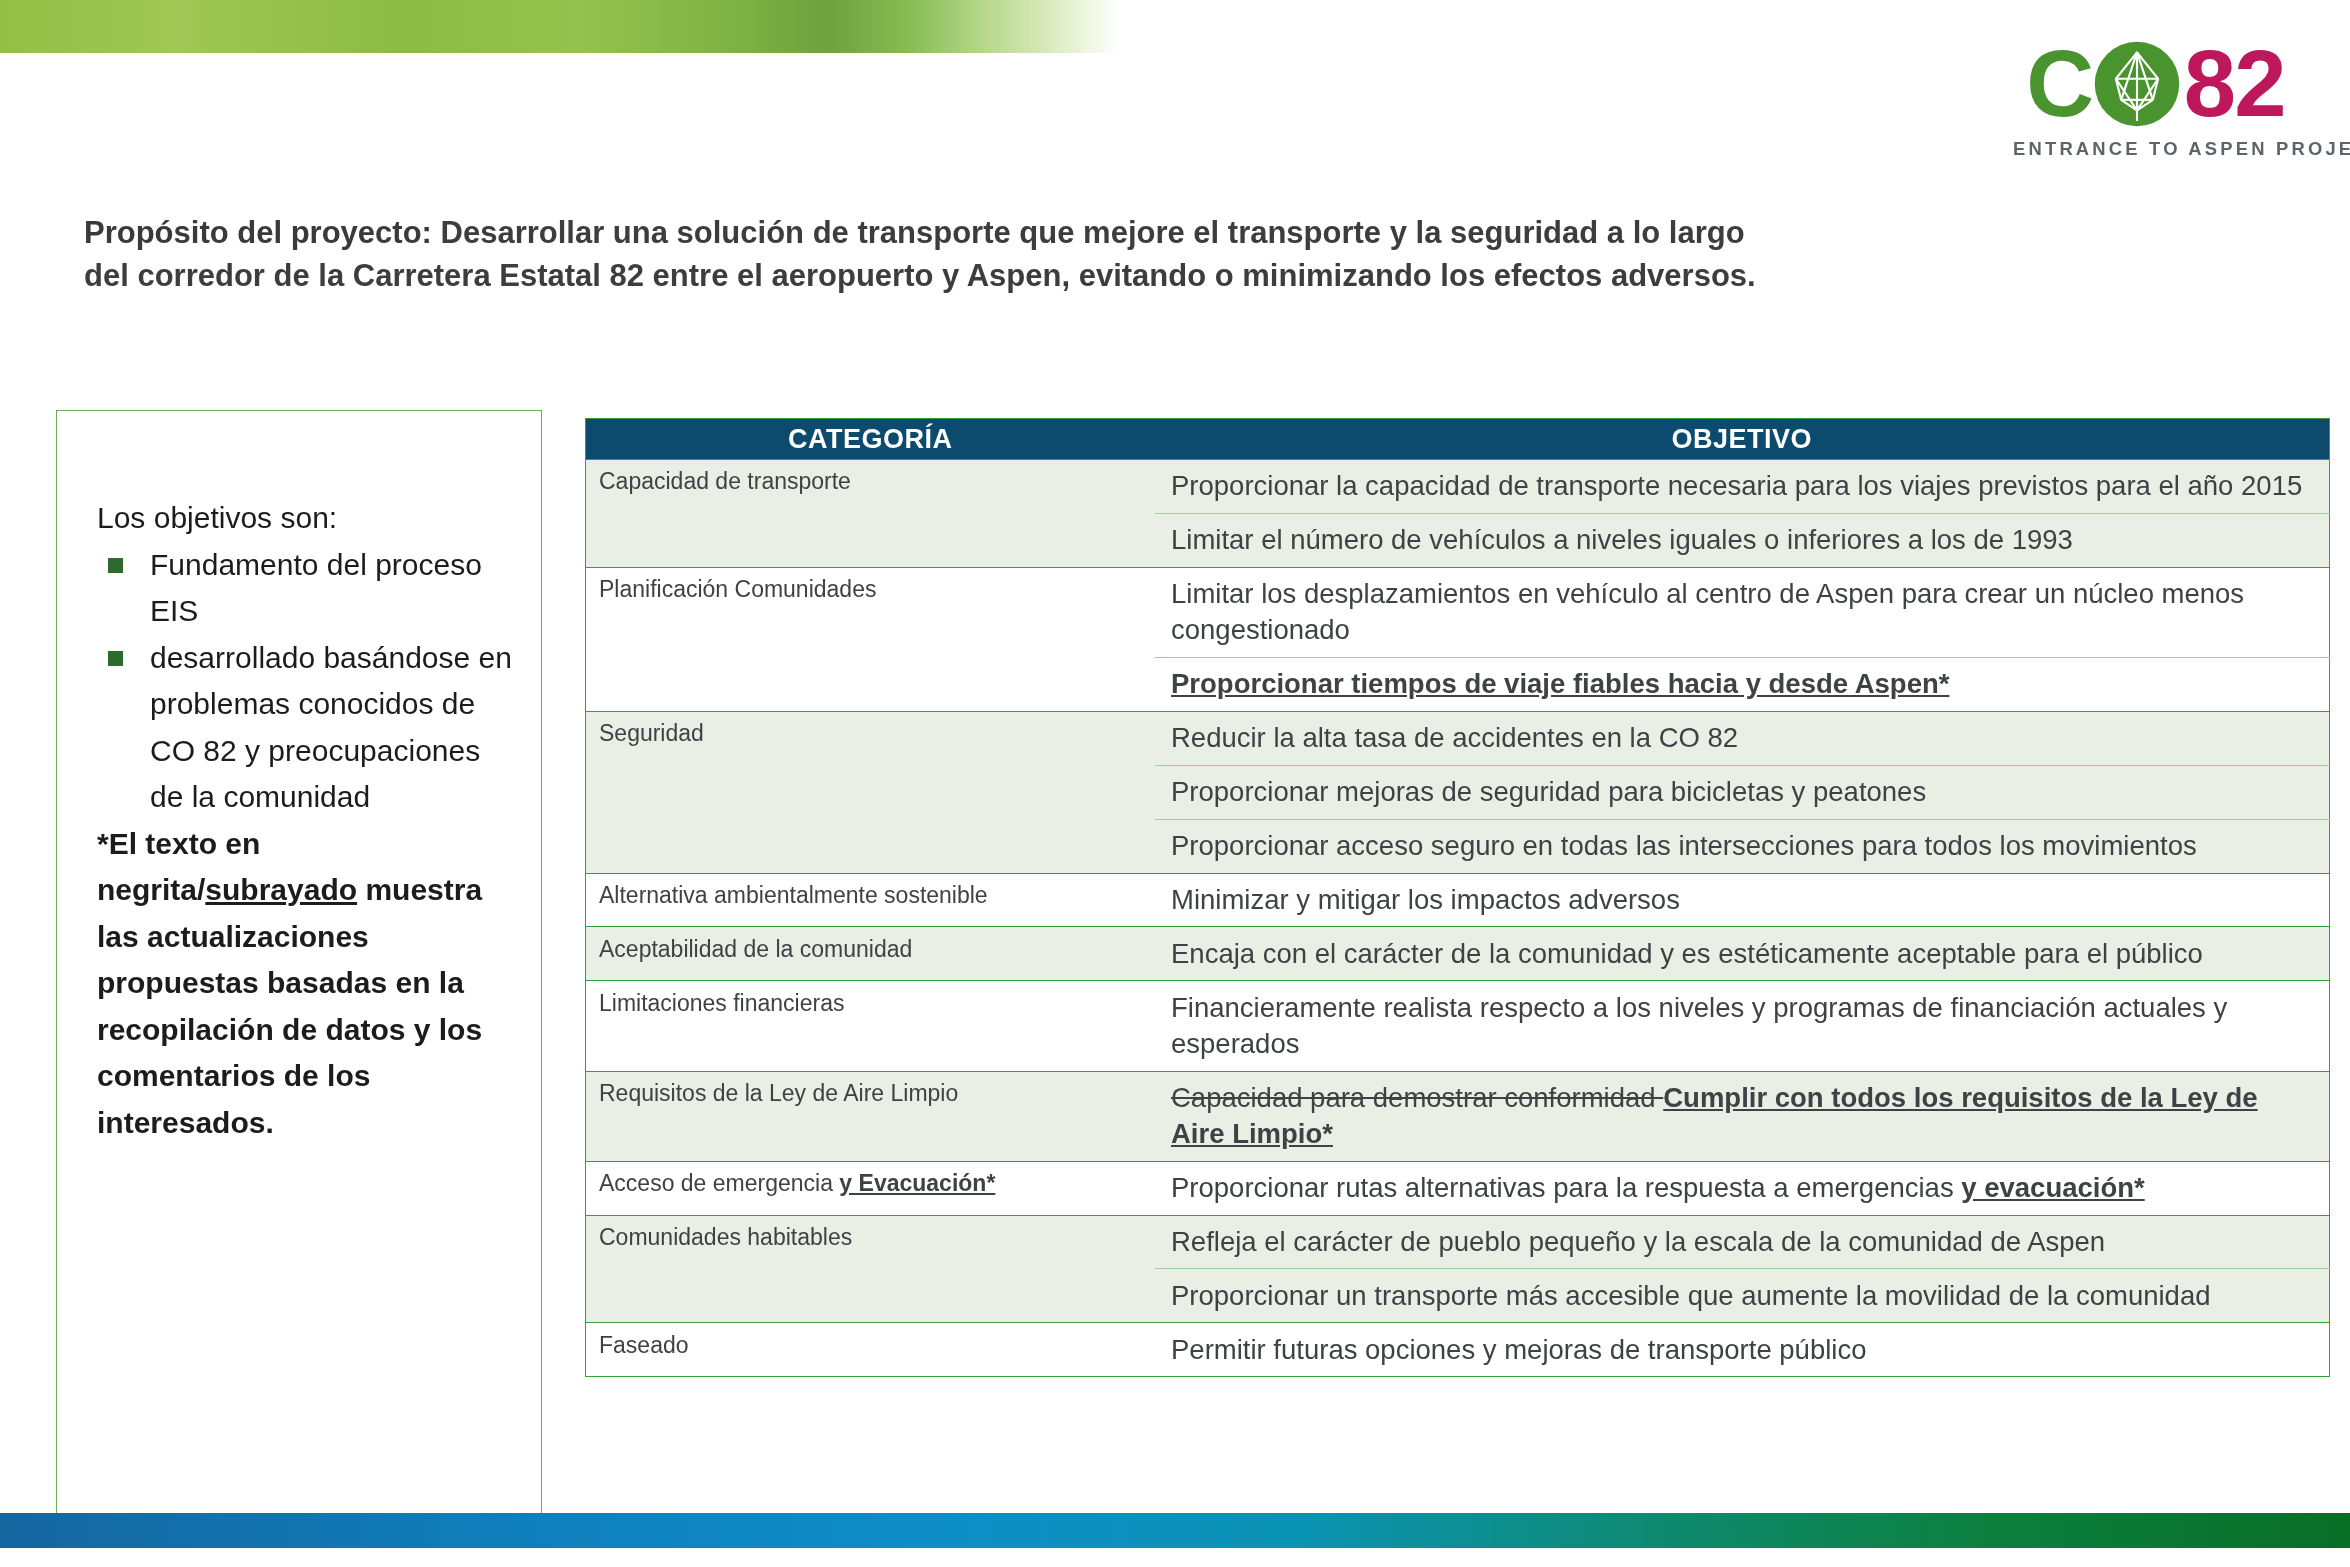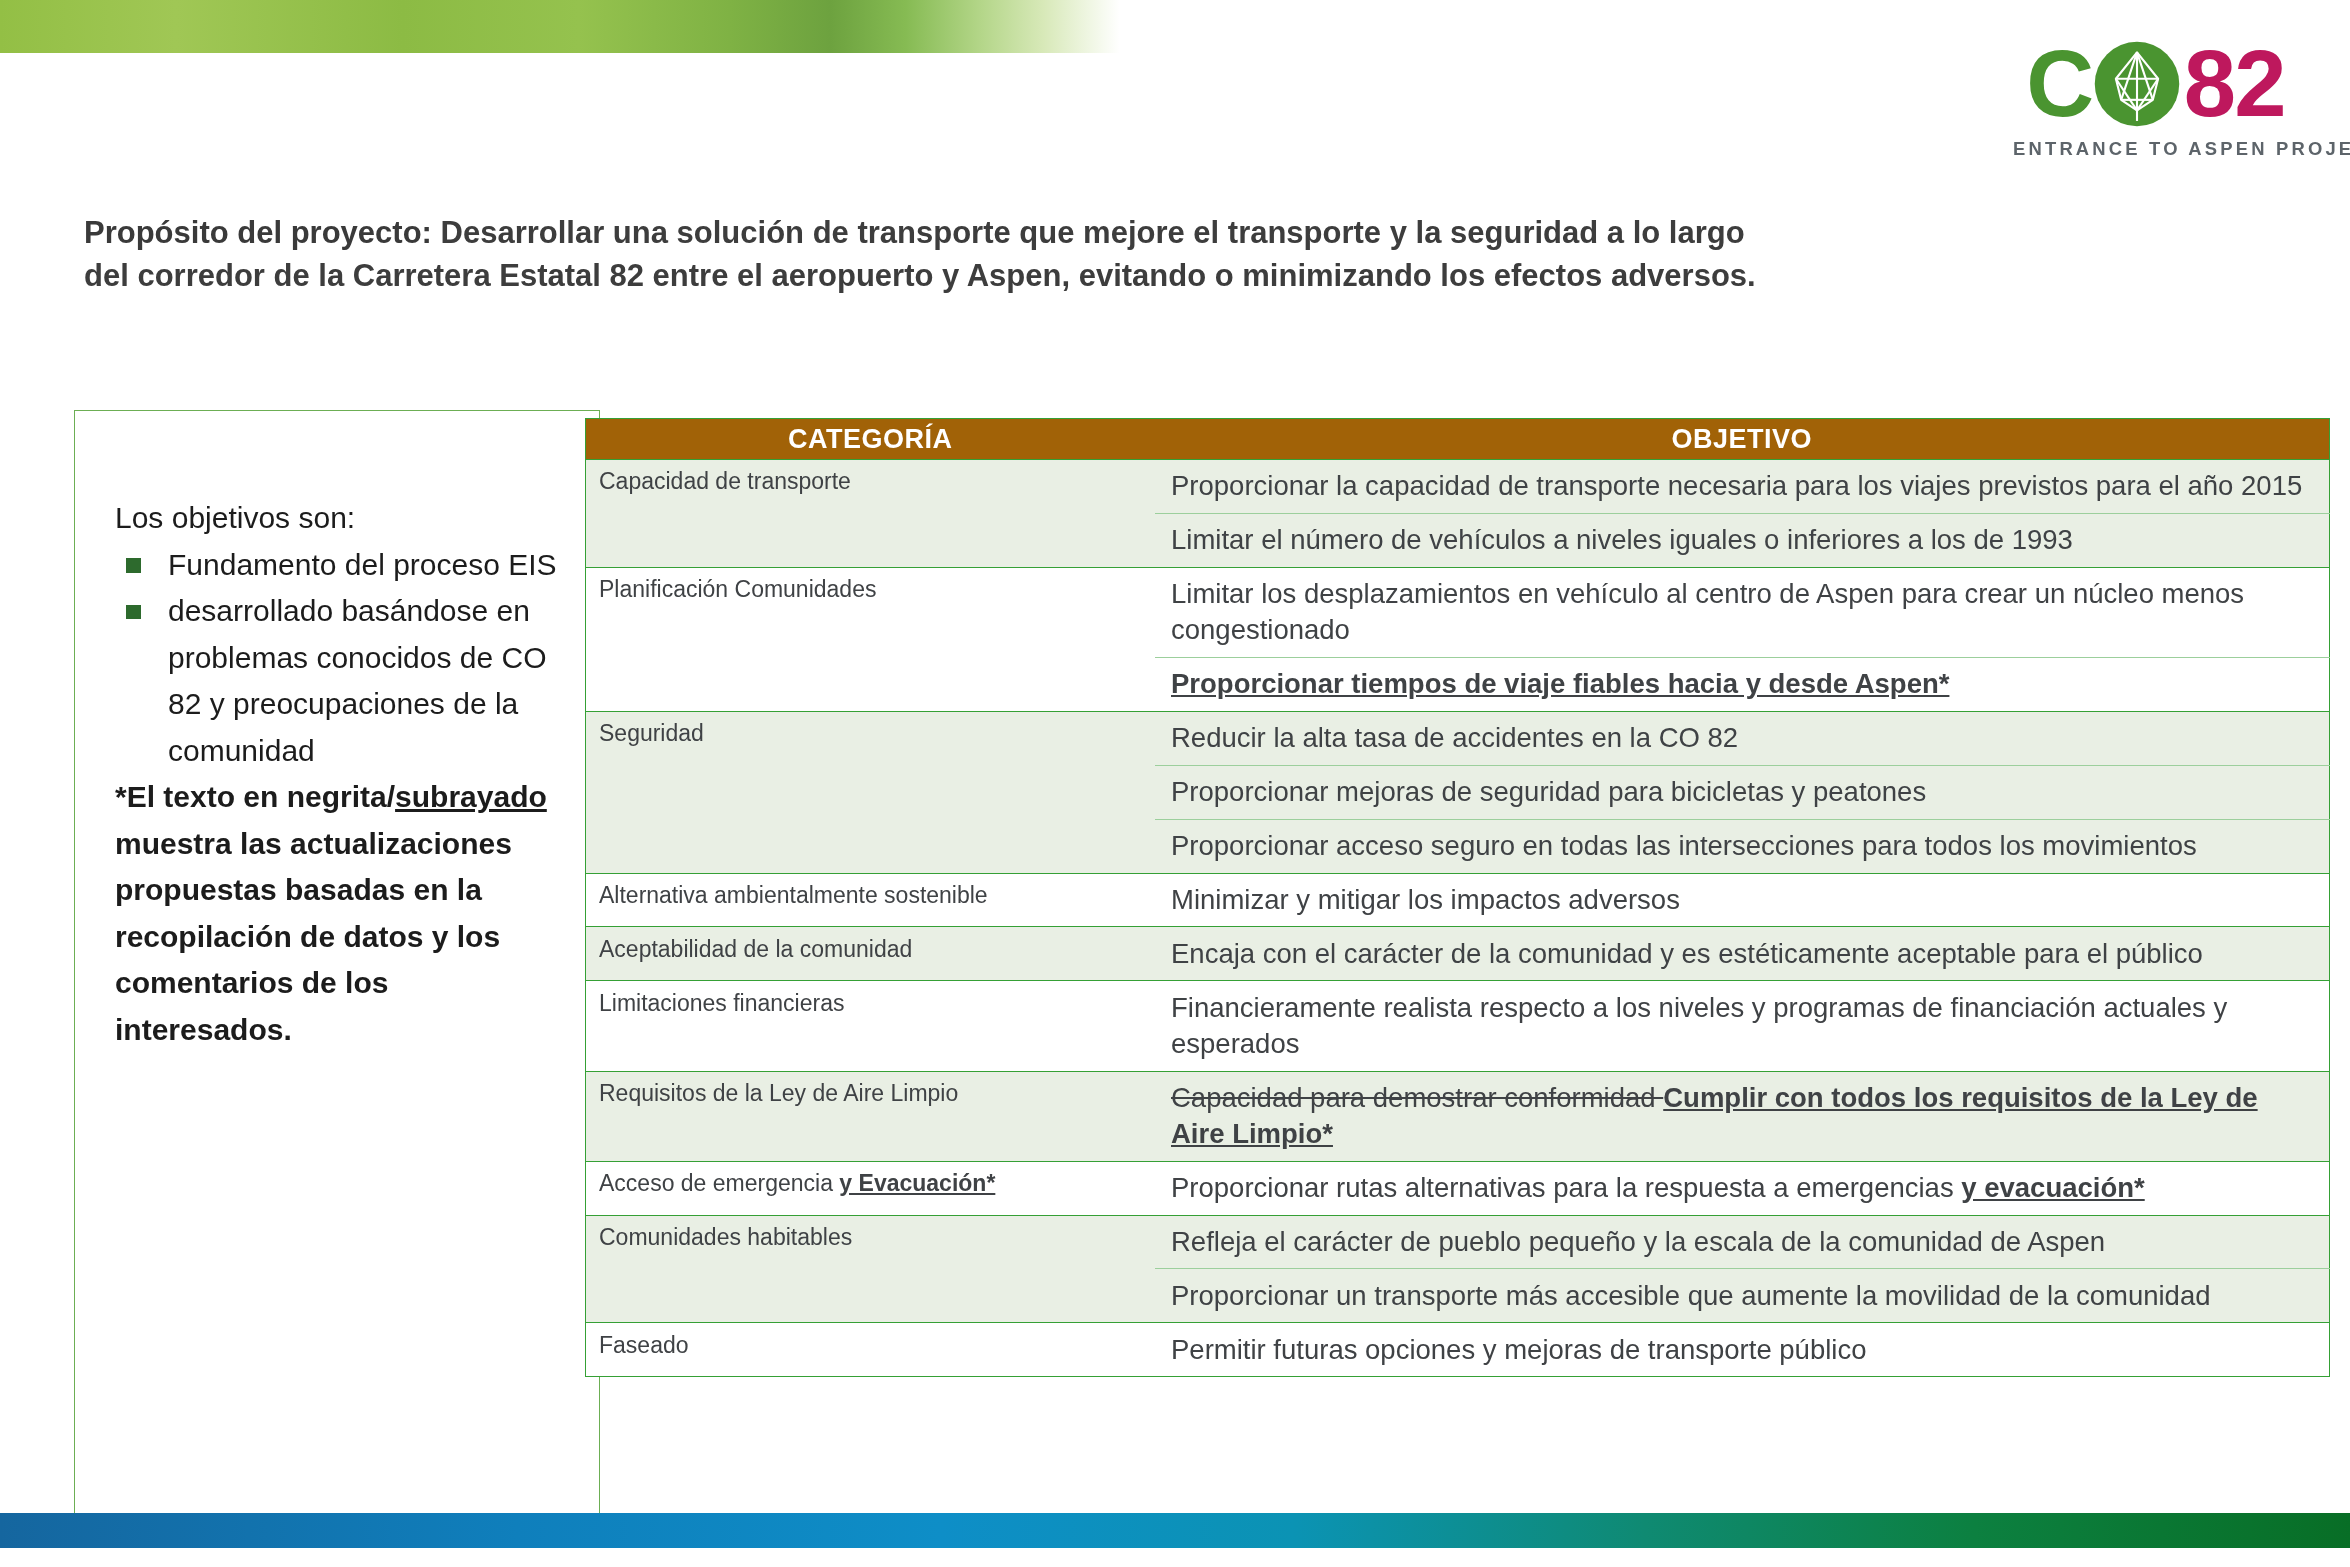--- a/index.html
+++ b/index.html
@@ -23,39 +23,39 @@
   .logo-o{width:88px;height:88px;display:inline-block;margin:0 0.9px;}
   .logo-82{font-size:94px;font-weight:bold;color:#be185d;letter-spacing:-1.8px;}
   .logo-tagline{margin-top:7.3px;font-size:18.4px;letter-spacing:3.2px;color:#5d646a;font-weight:bold;white-space:nowrap;}
   
   .title{position:absolute;left:68px;top:92px;margin:0;font-size:58px;font-weight:bold;color:#1d5c22;letter-spacing:0.5px;}
   .purpose{position:absolute;left:68px;top:195px;margin:16px;width:1703px;font-size:31px;line-height:1.4;color:#3d3d3d;font-weight:bold;}
   .purpose b{color:#3a3a3a;}
   .section-heading{position:absolute;left:68px;top:320px;margin:0;font-size:43px;font-weight:bold;color:#1d6426;}
   
   .sidebar{
-    position:absolute;left:74px;top:410px;width:526px;height:1111px;
+    position:absolute;left:56px;top:410px;width:486px;height:1111px;
     border:1.8px solid #6cae54;box-sizing:border-box;background:#fff;
     padding:84px 26px 0 40px;font-size:30px;line-height:1.55;color:#1c1c1c;
   }
   .sidebar p{margin:0;}
   .sidebar ul{list-style:none;margin:0;padding:0;}
   .sidebar li{position:relative;padding-left:53px;}
   .sidebar li .sq{
     position:absolute;left:11px;top:16.5px;width:14.7px;height:14.7px;background:#2d6a2d;display:inline-block;
   }
   .note{font-weight:bold;}
   .seg-bold{font-weight:bold;}
   .seg-bold-underline{font-weight:bold;text-decoration:underline;}
   .seg-strike{text-decoration:line-through;}
   
   .tbl-wrap{position:absolute;left:585px;top:418px;width:1745px;}
   table.objectives{border-collapse:collapse;width:100%;table-layout:fixed;border:1.8px solid #35a035;}
   table.objectives th{
-    background:#a16207;color:#ffffff;font-size:27px;font-weight:bold;
+    background:#0c4a6e;color:#ffffff;font-size:27px;font-weight:bold;
     height:40px;text-align:center;padding:0;letter-spacing:0.5px;
   }
   table.objectives col.c1{width:569px;}
   table.objectives col.c2{width:1175px;}
   td.category{
     vertical-align:top;padding:7.3px 9.2px 7.3px 13px;font-size:23px;color:#3f4245;line-height:1.3;
   }
   td.objective{
     vertical-align:middle;padding:8.3px 16.5px;font-size:27.5px;color:#3f4245;line-height:1.32;
   }

